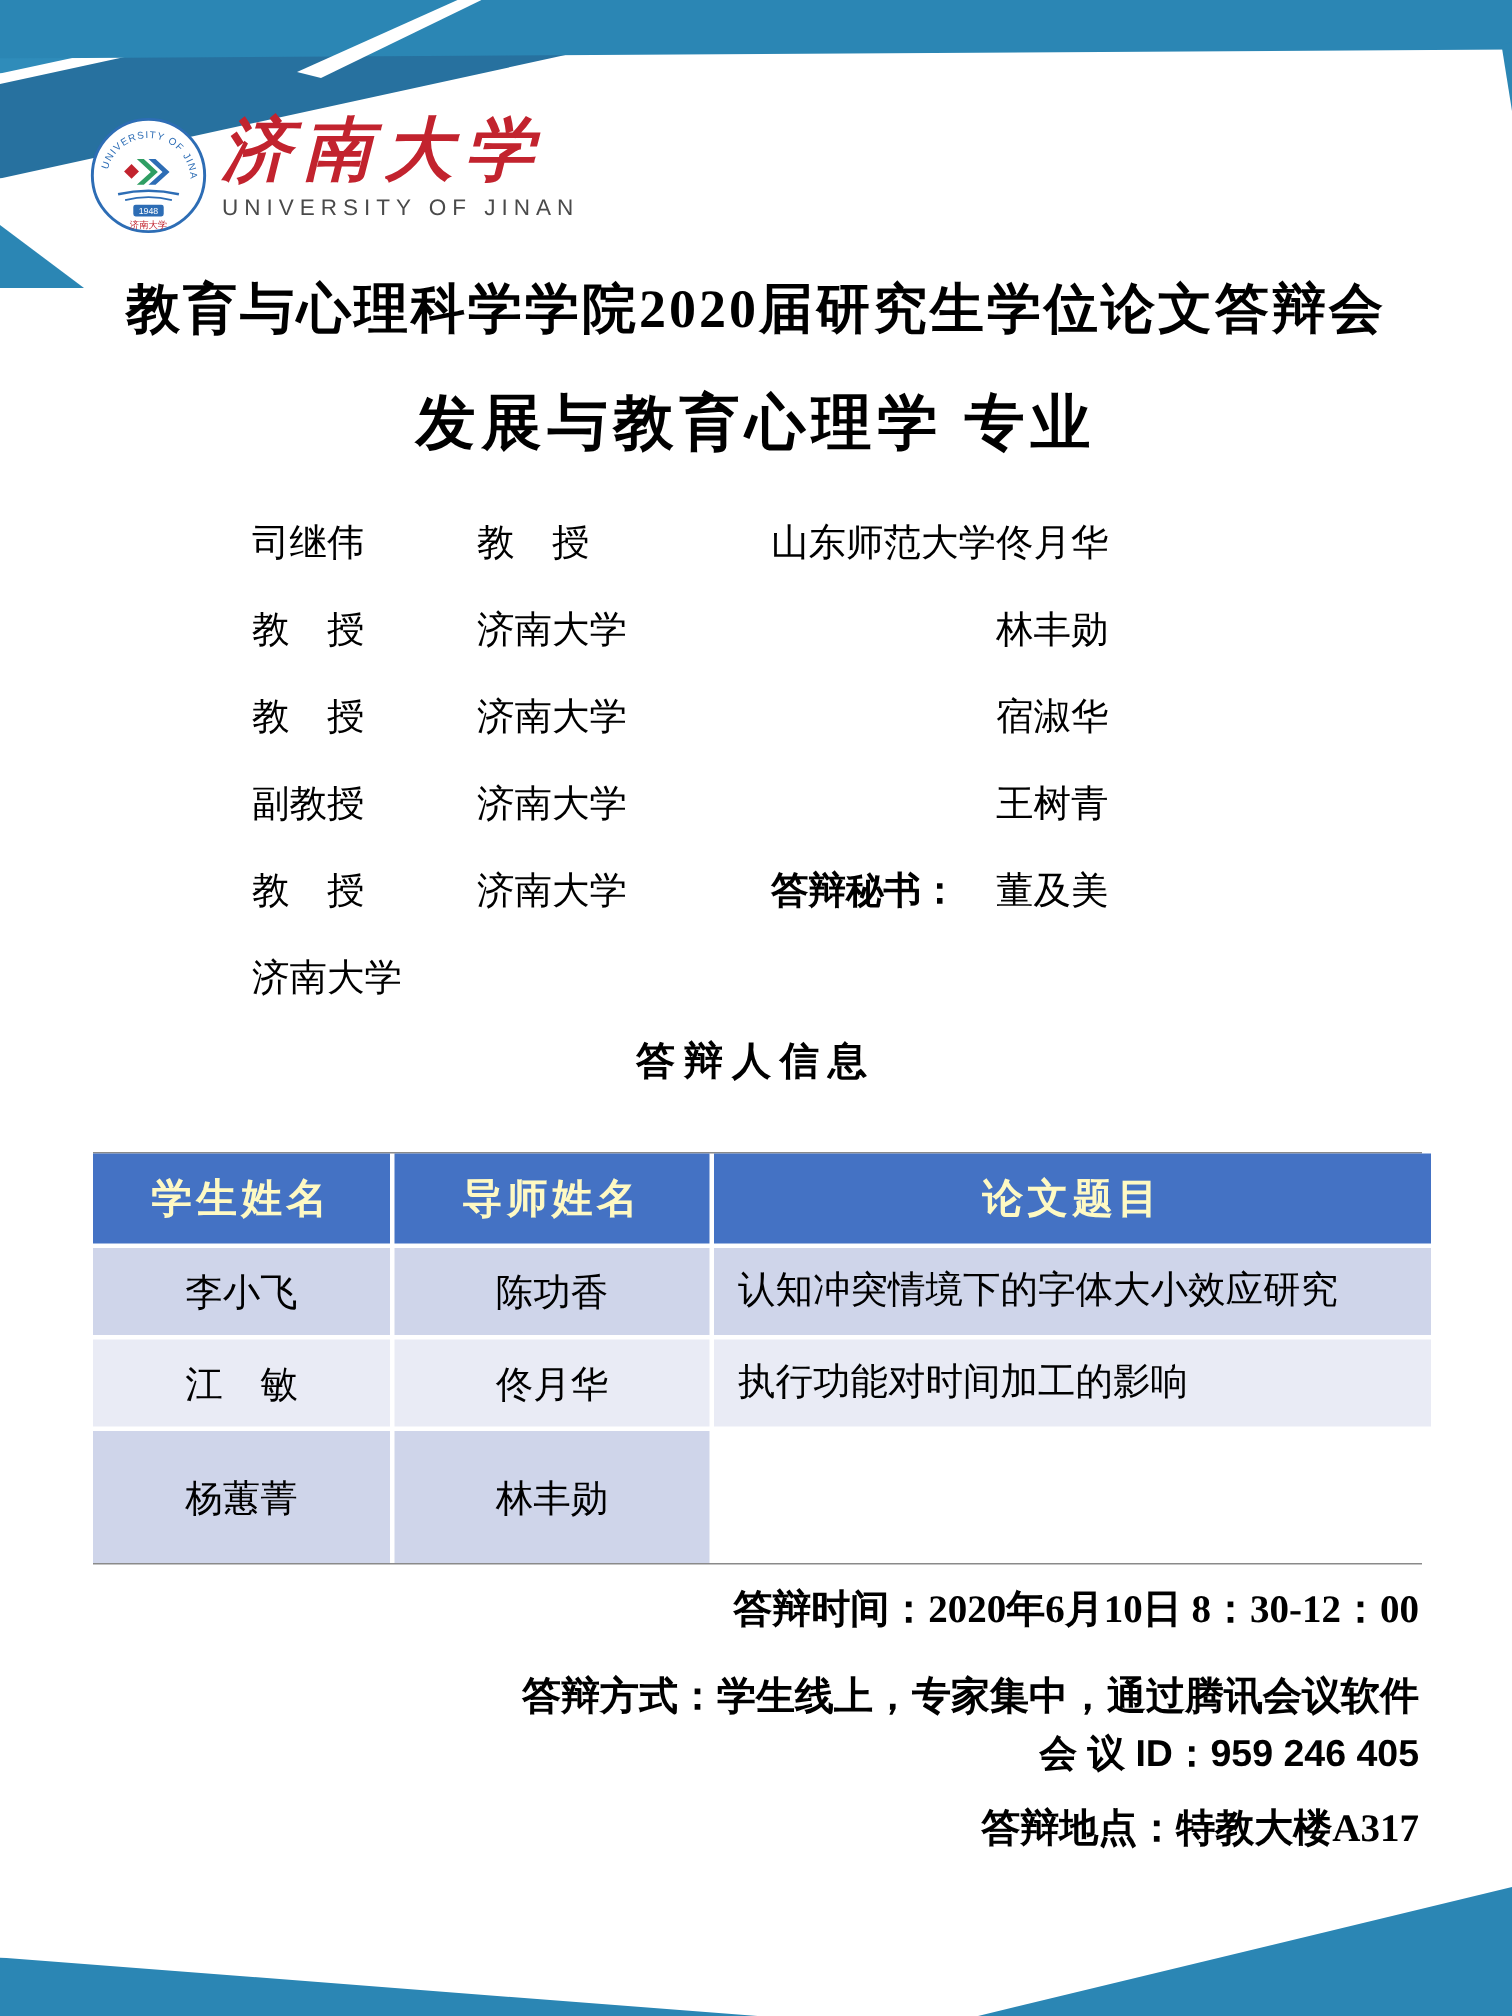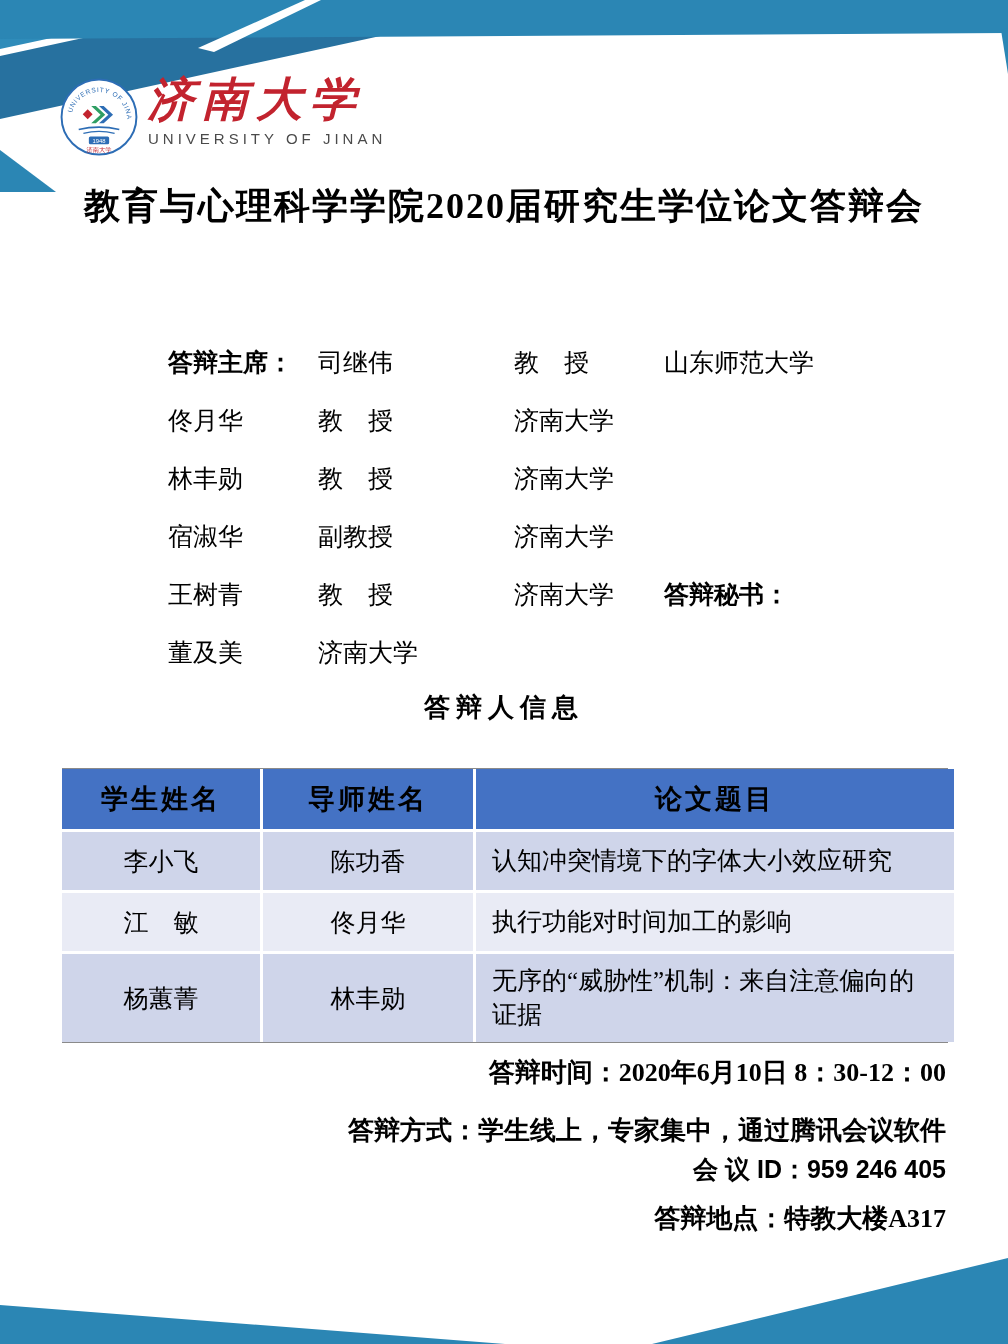--- a/index.html
+++ b/index.html
@@ -36,21 +36,21 @@
   .committee .c-cell{height:58px;line-height:58px;font-size:25px;white-space:nowrap;}
   .committee .c-label{font-weight:bold;}
   .section-heading{position:absolute;top:690px;left:0;width:100%;text-align:center;
     font-size:26px;font-weight:bold;letter-spacing:6px;}
   
   .info-table{position:absolute;top:768px;left:62px;width:886px;
     border-top:1px solid #8a8a8a;border-bottom:1px solid #8a8a8a;
     display:grid;grid-template-columns:198px 210px 478px;
     grid-template-rows:60px 58px 58px 88px;gap:3px;background:#ffffff;}
   .info-table .cell{display:flex;align-items:center;justify-content:center;font-size:25px;}
-  .info-table .head{background:#4472c4;color:#000000;font-size:27px;font-weight:bold;letter-spacing:3px;}
+  .info-table .head{background:#4472c4;color:#fef9c3;font-size:27px;font-weight:bold;letter-spacing:3px;}
   .info-table .band-a{background:#cfd5ea;}
   .info-table .band-b{background:#e9ebf5;}
   .info-table .title-cell{justify-content:flex-start;padding-left:16px;padding-right:28px;
     text-align:left;line-height:34px;}
   
   .footer{position:absolute;top:1056px;left:66px;width:880px;
     font-size:26px;font-weight:bold;line-height:34px;text-align:right;}
   .f-line{white-space:nowrap;}
   .f-line1{margin-top:0;}
   .f-line2{margin-top:24px;}
@@ -91,23 +91,23 @@
       <text x="50" y="83" font-size="7.5" fill="#ffffff" text-anchor="middle" font-family="Liberation Sans, sans-serif">1948</text>
       <text x="50" y="95" font-size="8" fill="#c2232e" text-anchor="middle">济南大学</text>
     </svg>
     <div class="brand-text">
       <div class="brand-cn">济南大学</div>
       <div class="brand-en">UNIVERSITY OF JINAN</div>
     </div>
   </div>
 
   <div class="main-title">教育与心理科学学院2020届研究生学位论文答辩会</div>
+  <div class="sub-title">发展与教育心理学 专业</div>
 
   <div class="committee">
-    <div class="c-cell c-label">答辩主席：</div>
     <div class="c-cell">司继伟</div>
     <div class="c-cell">教　授</div>
     <div class="c-cell">山东师范大学</div>
 
     <div class="c-cell">佟月华</div>
     <div class="c-cell">教　授</div>
     <div class="c-cell">济南大学</div>
 
     <div class="c-cell c-label"></div>
     <div class="c-cell">林丰勋</div>
@@ -139,21 +139,20 @@
     <div class="cell band-a">李小飞</div>
     <div class="cell band-a">陈功香</div>
     <div class="cell band-a title-cell">认知冲突情境下的字体大小效应研究</div>
 
     <div class="cell band-b">江　敏</div>
     <div class="cell band-b">佟月华</div>
     <div class="cell band-b title-cell">执行功能对时间加工的影响</div>
 
     <div class="cell band-a">杨蕙菁</div>
     <div class="cell band-a">林丰勋</div>
-    <div class="cell band-a title-cell">无序的“威胁性”机制：来自注意偏向的证据</div>
   </div>
 
   <div class="footer">
     <div class="f-line f-line1">
       <span>答辩时间：</span><span>2020年6月10日  8：30-12：00</span>
     </div>
     <div class="f-line f-line2">
       <span>答辩方式：</span><span>学生线上，专家集中，通过腾讯会议软件</span>
     </div>
     <div class="f-line f-line3">

